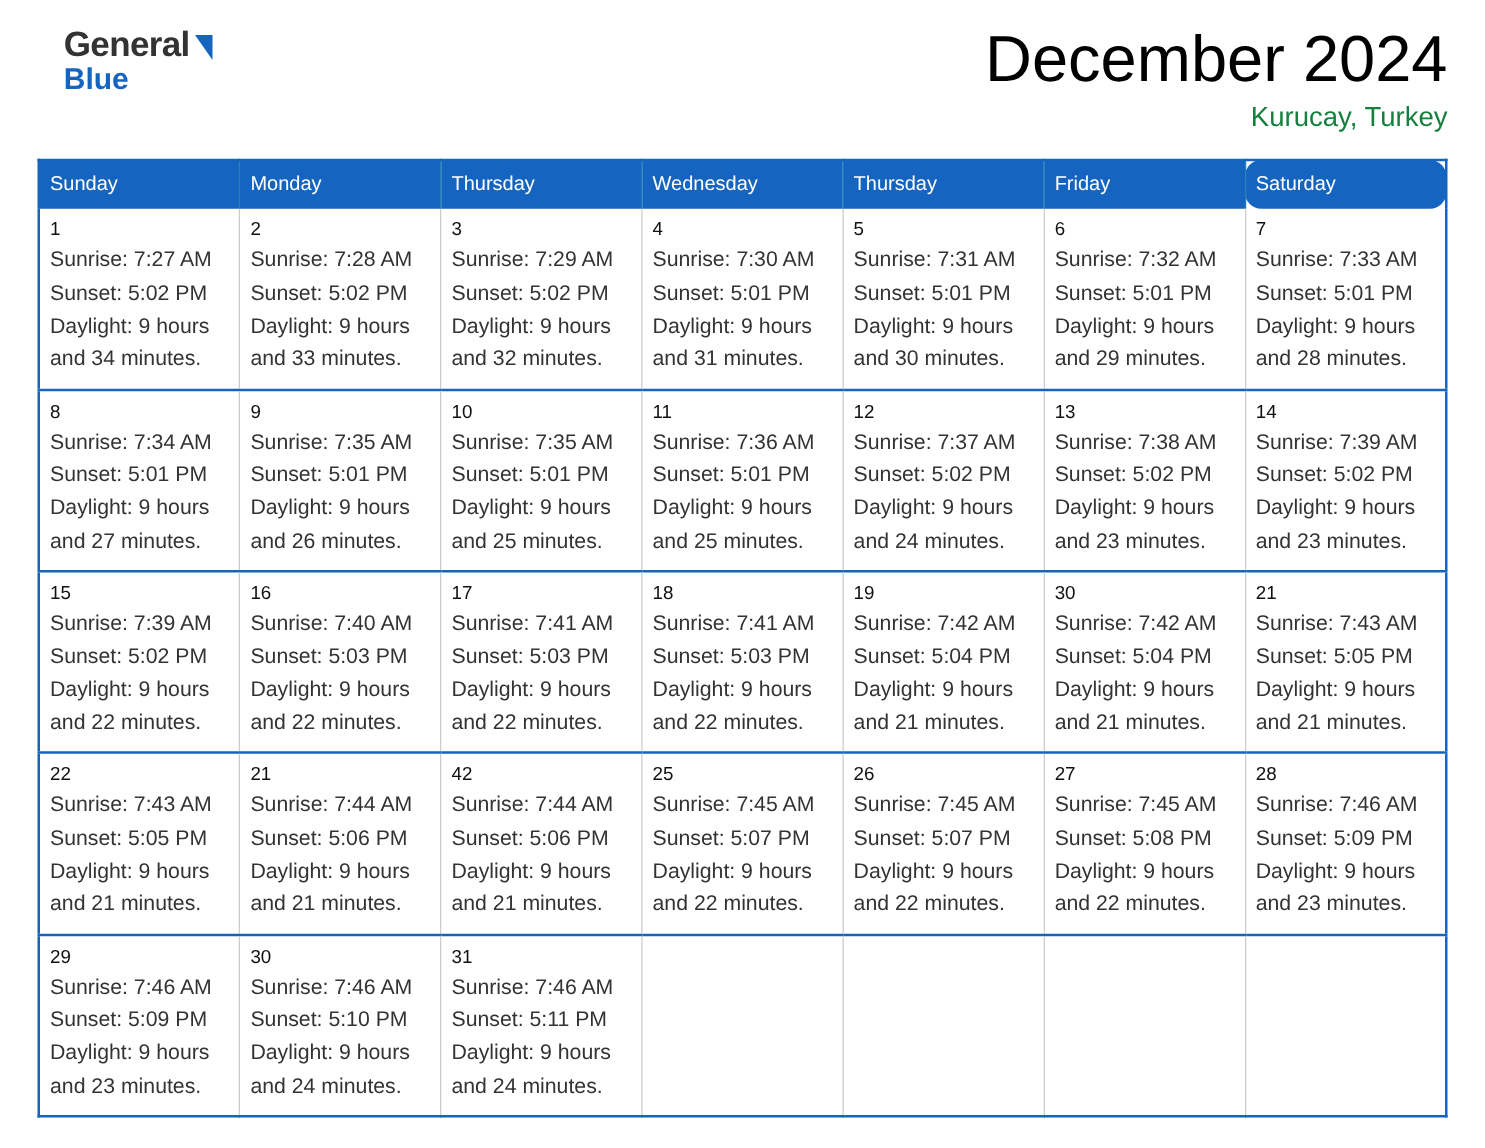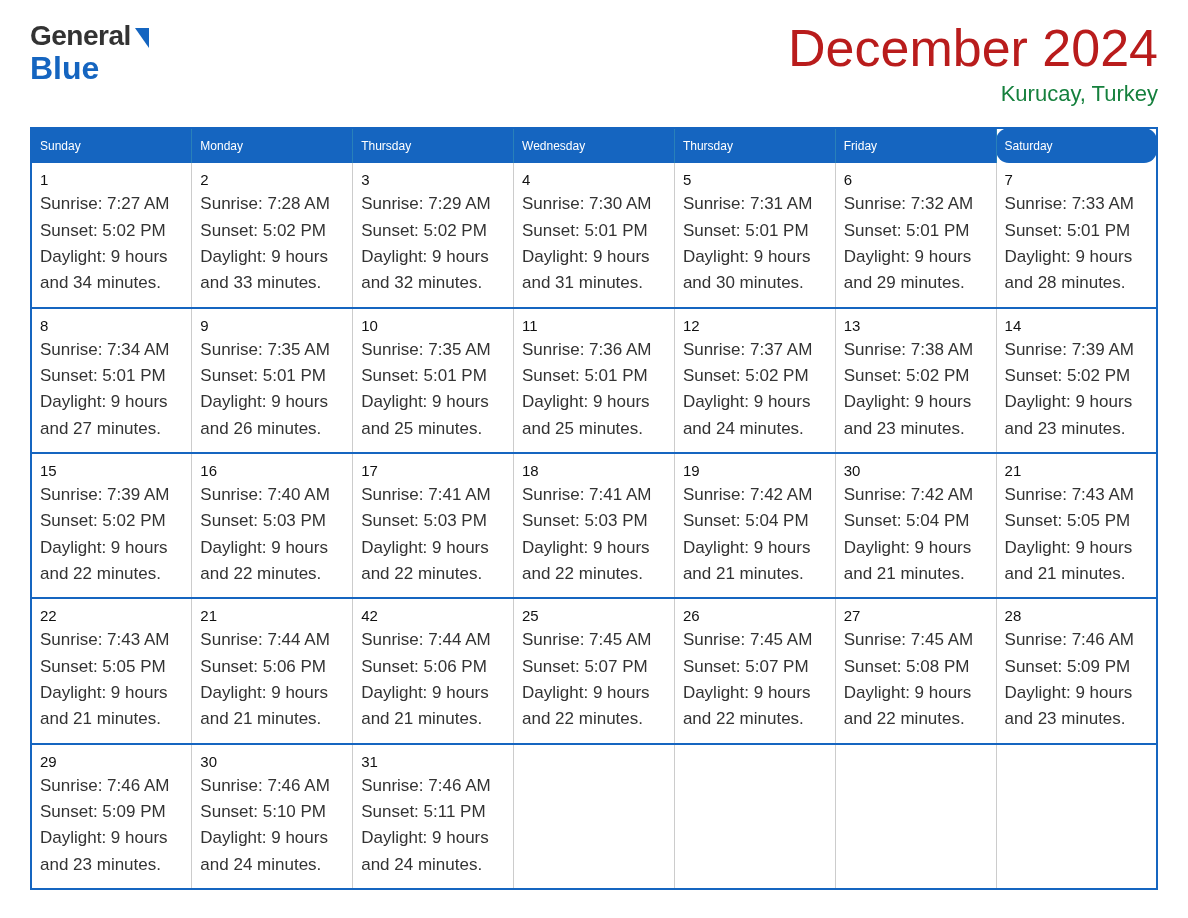--- a/index.html
+++ b/index.html
@@ -8,20 +8,21 @@
       background: #ffffff;
       width: 1188px;
       min-height: 918px;
       padding: 20px 30px;
     }
     .header {
       display: flex;
       justify-content: space-between;
       align-items: flex-start;
       margin-bottom: 20px;
+      margin-left: 21px;
     }
     .logo {
       display: flex;
       flex-direction: column;
       align-items: flex-start;
     }
     .logo-top {
       display: flex;
       align-items: center;
     }
@@ -34,48 +35,48 @@
     .logo-triangle {
       width: 0;
       height: 0;
       border-left: 14px solid transparent;
       border-right: 0px solid transparent;
       border-top: 20px solid #1565c0;
       margin-left: 4px;
       margin-top: 4px;
     }
     .logo-blue {
-      font-size: 32px;
+      font-size: 24px;
       font-weight: bold;
       color: #1565c0;
       margin-top: -2px;
     }
     .title-block {
       text-align: right;
     }
     .month-title {
       font-size: 52px;
       font-weight: normal;
-      color: #b91c1c;
+      color: #000000;
       line-height: 1.1;
     }
     .location {
       font-size: 22px;
       color: #15803d;
       margin-top: 4px;
     }
     .calendar {
       width: 100%;
       border-collapse: collapse;
       border: 2px solid #1565c0;
     }
     .calendar thead tr th {
       background: #1565c0;
       color: #fff;
-      font-size: 12px;
+      font-size: 16px;
       font-weight: normal;
       padding: 10px 8px;
       text-align: left;
       border-right: 1px solid #2980b9;
     }
     .calendar thead tr th:last-child {
       border-right: none;
       border-radius: 13px;
     }
     .calendar tbody tr td {

